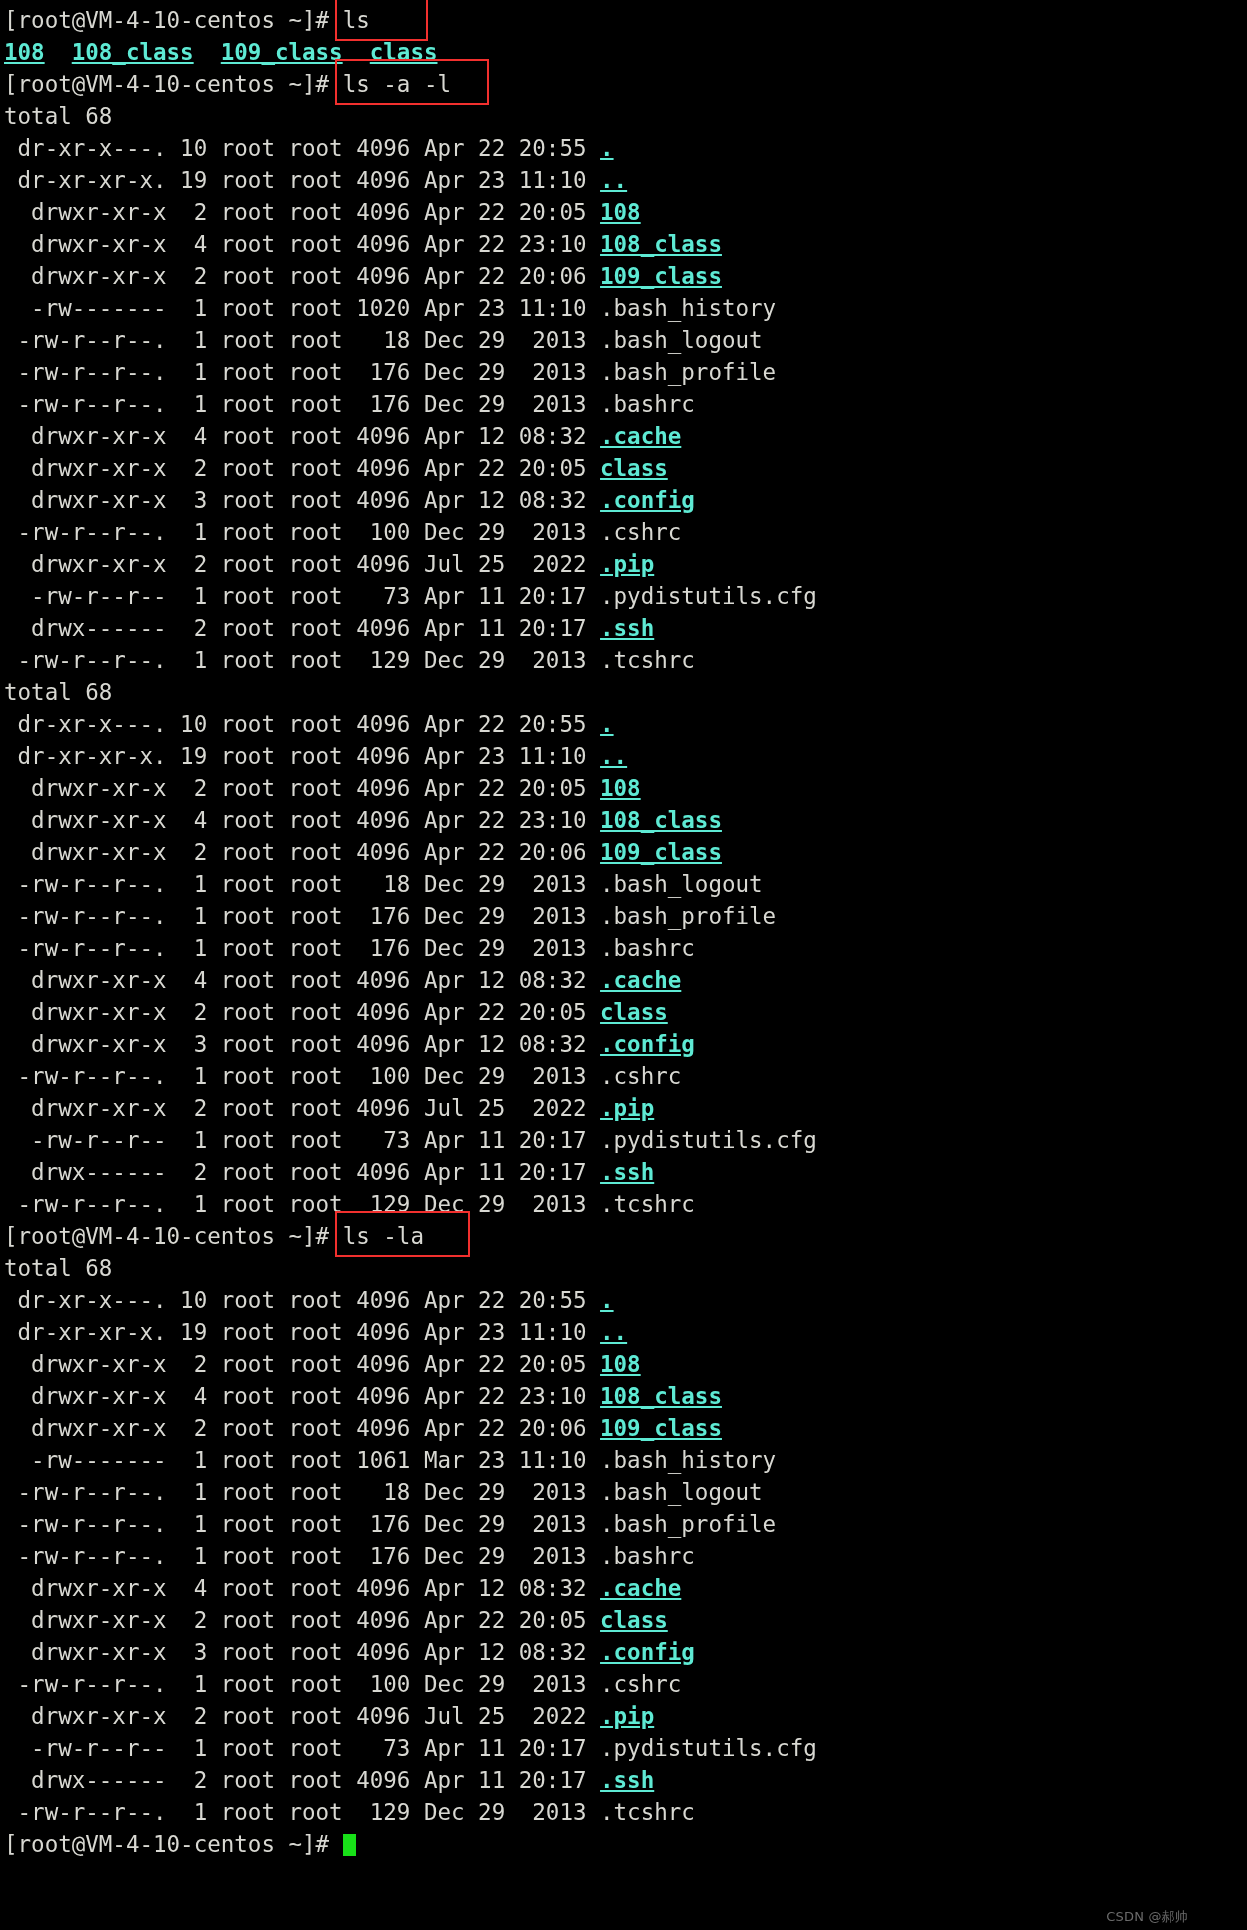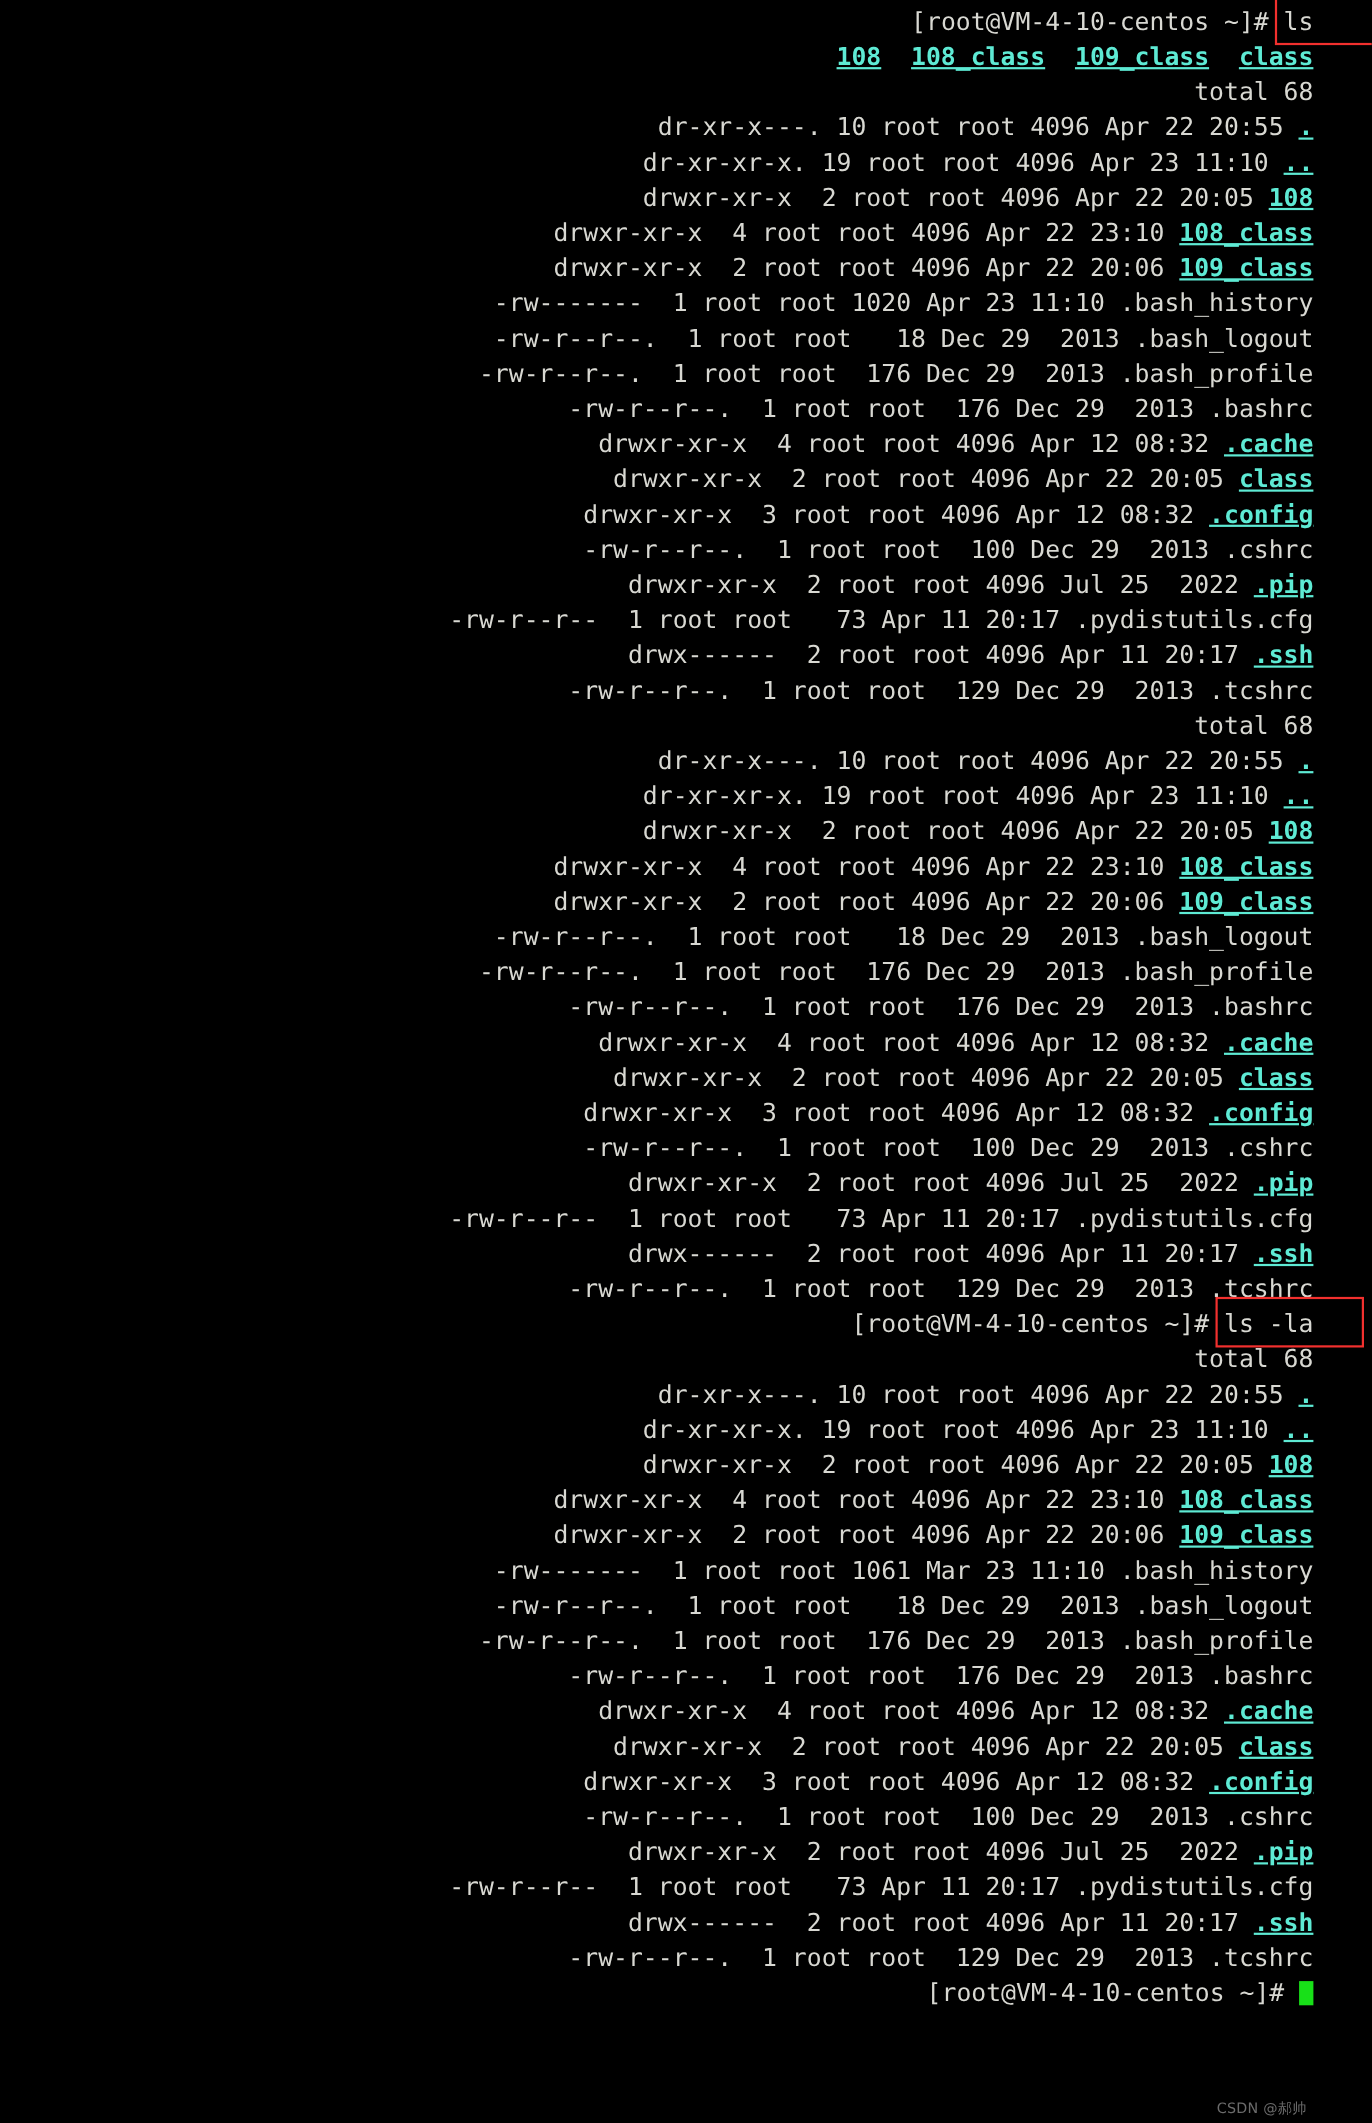--- a/index.html
+++ b/index.html
@@ -13,21 +13,20 @@
     overflow: hidden;
     font-family: "DejaVu Sans Mono", "Liberation Mono", monospace;
   }
   #terminal {
     position: relative;
     width: 1194px;
     height: 1930px;
     background: #000000;
     padding: 4px 0 0 4px;
     box-sizing: border-box;
-    text-align: right;
   }
   .line {
     font-size: 22.5px;
     line-height: 32px;
     white-space: pre;
     color: #d8d8d2;
     letter-spacing: 0px;
     height: 32px;
   }
   .prompt {
@@ -72,20 +71,21 @@
     letter-spacing: 0.2px;
   }
 </style>
 </head>
 <body>
 
 <div id="terminal">
   <div id="terminal-content">
       <div class="line"><span class="prompt">[root@VM-4-10-centos ~]# </span><span class="cmd boxed box-ls">ls</span></div>
       <div class="line"><span class="dircolor">108</span><span class="plain">  </span><span class="dircolor">108_class</span><span class="plain">  </span><span class="dircolor">109_class</span><span class="plain">  </span><span class="dircolor">class</span></div>
+      <div class="line"><span class="prompt">[root@VM-4-10-centos ~]# </span><span class="cmd boxed box-lsal-space">ls -a -l</span></div>
       <div class="line">total 68</div>
       <div class="line"><span class="plain"> dr-xr-x---. 10 root root 4096 Apr 22 20:55 </span><span class="dircolor">.</span></div>
       <div class="line"><span class="plain"> dr-xr-xr-x. 19 root root 4096 Apr 23 11:10 </span><span class="dircolor">..</span></div>
       <div class="line"><span class="plain">  drwxr-xr-x  2 root root 4096 Apr 22 20:05 </span><span class="dircolor">108</span></div>
       <div class="line"><span class="plain">  drwxr-xr-x  4 root root 4096 Apr 22 23:10 </span><span class="dircolor">108_class</span></div>
       <div class="line"><span class="plain">  drwxr-xr-x  2 root root 4096 Apr 22 20:06 </span><span class="dircolor">109_class</span></div>
       <div class="line"><span class="plain">  -rw-------  1 root root 1020 Apr 23 11:10 </span><span class="plain">.bash_history</span></div>
       <div class="line"><span class="plain"> -rw-r--r--.  1 root root   18 Dec 29  2013 </span><span class="plain">.bash_logout</span></div>
       <div class="line"><span class="plain"> -rw-r--r--.  1 root root  176 Dec 29  2013 </span><span class="plain">.bash_profile</span></div>
       <div class="line"><span class="plain"> -rw-r--r--.  1 root root  176 Dec 29  2013 </span><span class="plain">.bashrc</span></div>

